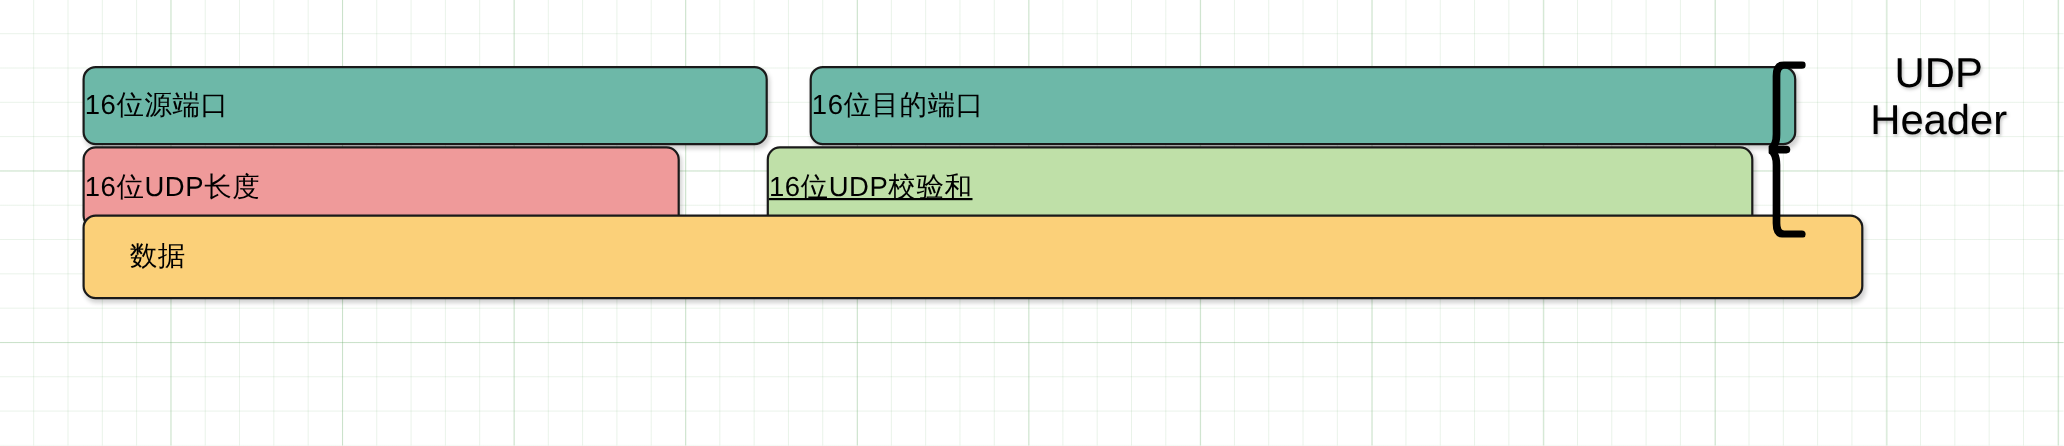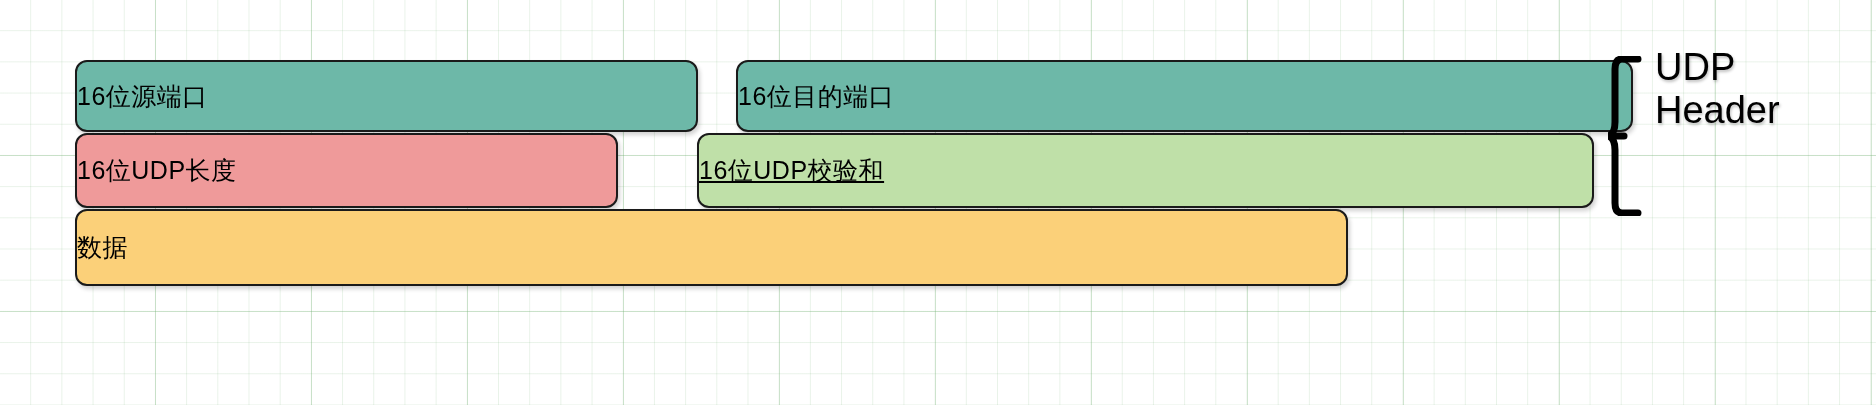--- a/index.html
+++ b/index.html
@@ -42,34 +42,34 @@
     line-height:1;
     white-space:nowrap;
   }
   
   #f-src   { left:75px;  top:60px;  width:623px; height:72px; }
   #f-dst   { left:697px; top:60px;  width:897px; height:72px;margin-left:39px; }
   
   #f-len   { left:75px;  top:133px; width:543px; height:75px; }
   #f-cksum { left:697px; top:133px; width:897px; height:75px;text-decoration:underline; }
   
-  #f-data  { left:75px;  top:209px; width:1273px; height:77px; }
+  #f-data  { left:75px;  top:195px; width:1619px; height:77px;padding-left:41px; }
 
   #brace {
     position:absolute;
     left:1608px; top:56px;
     width:42px; height:160px;
   }
   #brace svg { display:block; }
 
   #side-label {
     position:absolute;
     left:1655px; top:46px;
     width:215px;
-    text-align:left;
+    text-align:center;
     font-size:38px;
     line-height:1.12;
     color:#000000;
     text-shadow:1px 2px 3px rgba(0,0,0,0.25);
   }
   #side-label div { white-space:nowrap; }
 </style>
 </head>
 <body>
 

